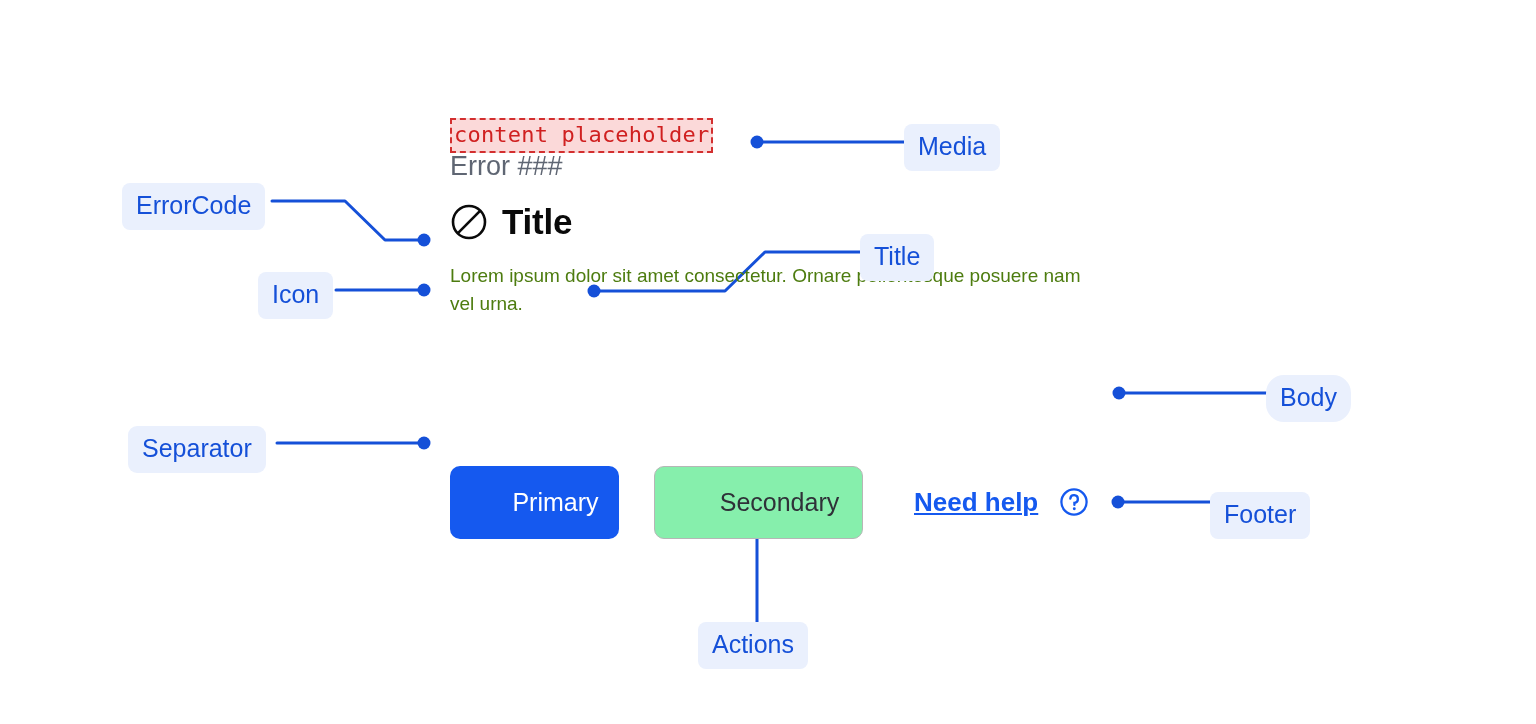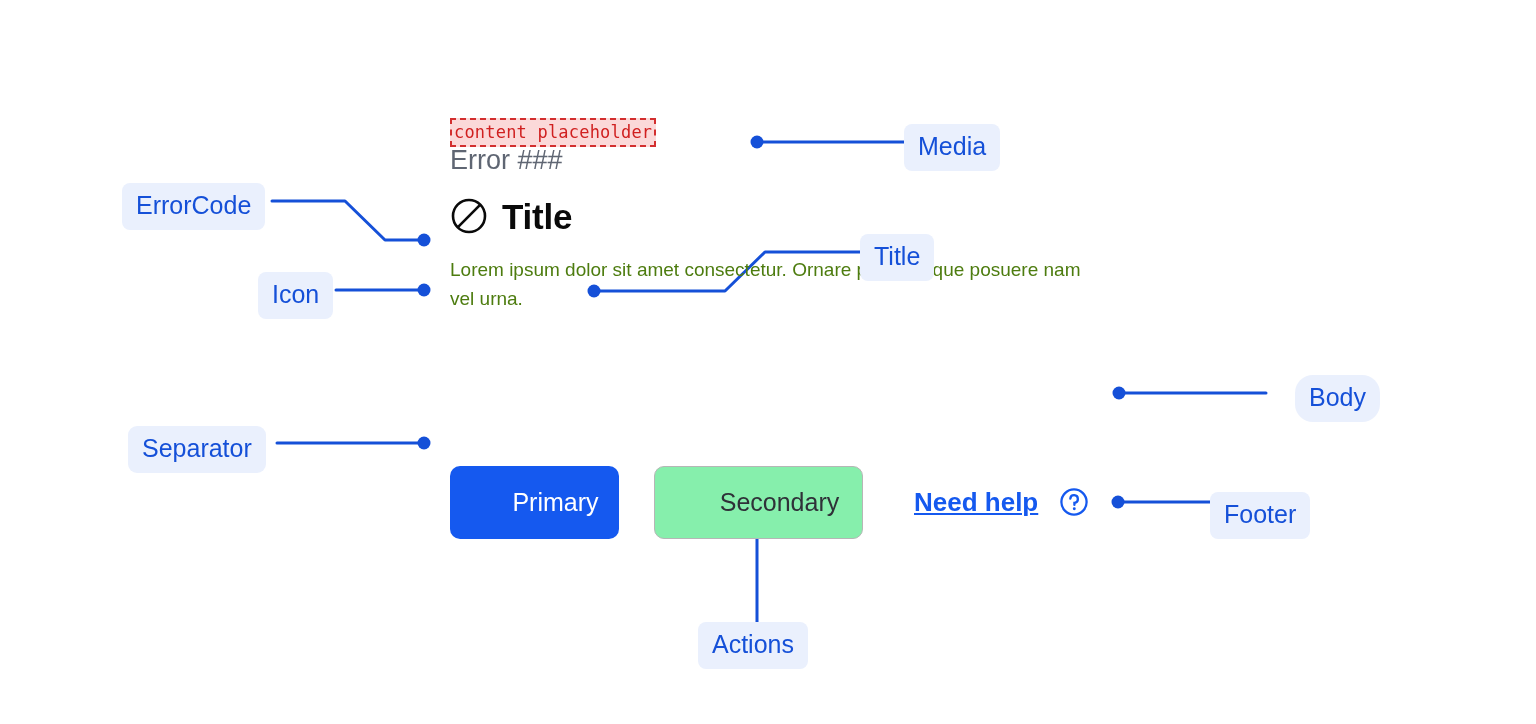--- a/index.html
+++ b/index.html
@@ -53,21 +53,21 @@
     top: 118px;
     width: 660px;
   }
 
   .media-placeholder {
     display: inline-block;
     background: #fbd9d9;
     border: 2px dashed #d32f2f;
     color: #d02020;
     font-family: "DejaVu Sans Mono", "Liberation Mono", monospace;
-    font-size: 17px;
+    font-size: 22px;
     line-height: 1.18;
     padding: 2px 2px 3px 2px;
     letter-spacing: 0.2px;
     box-sizing: border-box;
   }
 
   .errorcode-text {
     color: #5f6673;
     font-size: 27px;
     line-height: 1;
@@ -233,21 +233,21 @@
   </a>
 
   <div class="pill" style="left:904px; top:124px;">Media</div>
 
   <div class="pill" style="left:122px; top:183px;">ErrorCode</div>
 
   <div class="pill" style="left:258px; top:272px;">Icon</div>
 
   <div class="pill" style="left:860px; top:234px;">Title</div>
 
-  <div class="pill" style="left:1295px; top:375px;border-radius:18px;">Body</div>
+  <div class="pill" style="left:1266px; top:375px;border-radius:18px;">Body</div>
 
   <div class="pill" style="left:128px; top:426px;border-radius:9px;">Separator</div>
 
   <div class="pill" style="left:1210px; top:484px;margin-top:8px;">Footer</div>
 
   <div class="pill" style="left:698px; top:622px;">Actions</div>
 
 </div>
 
 </body></html>

